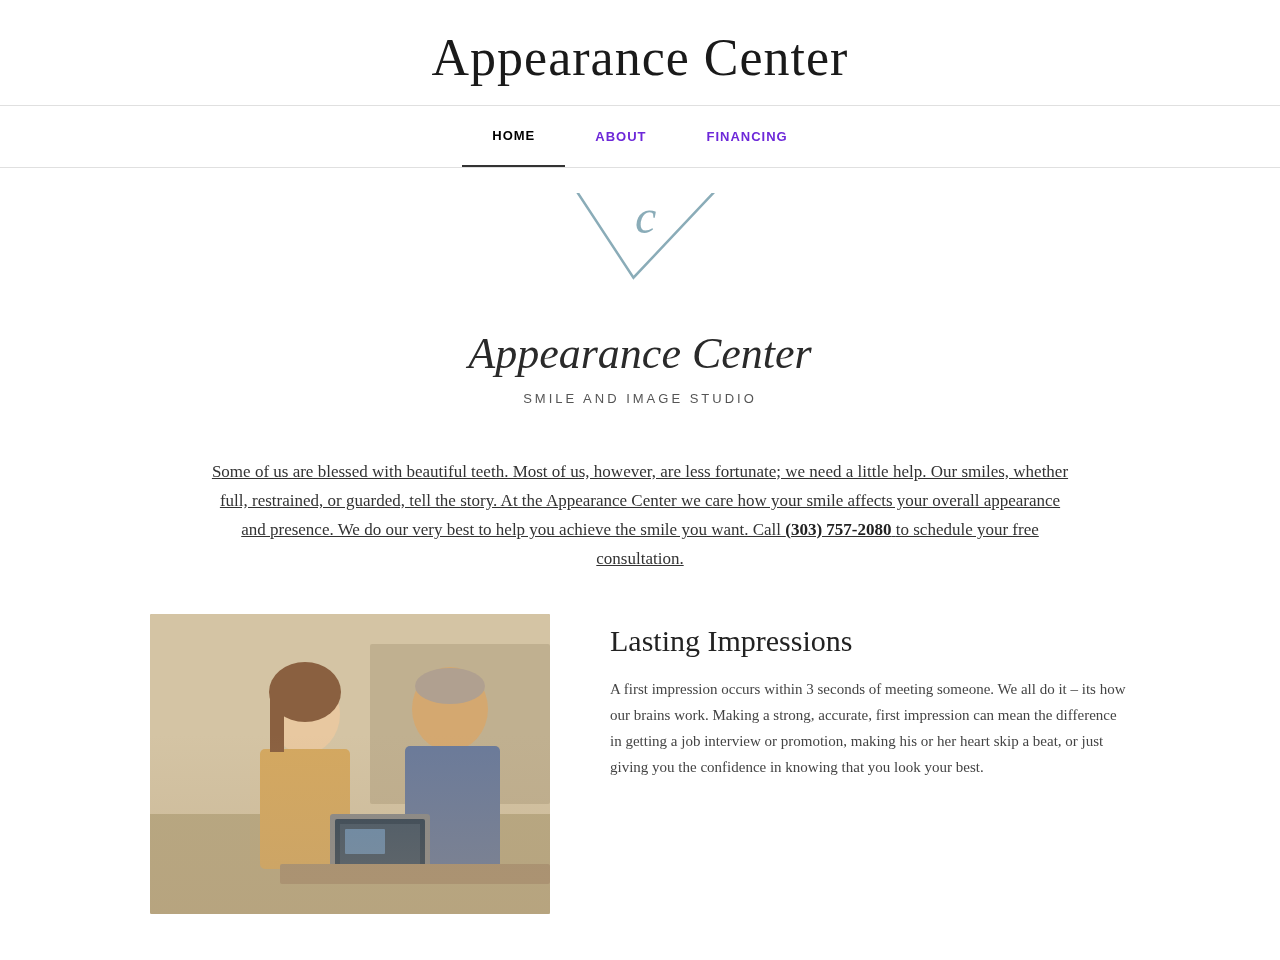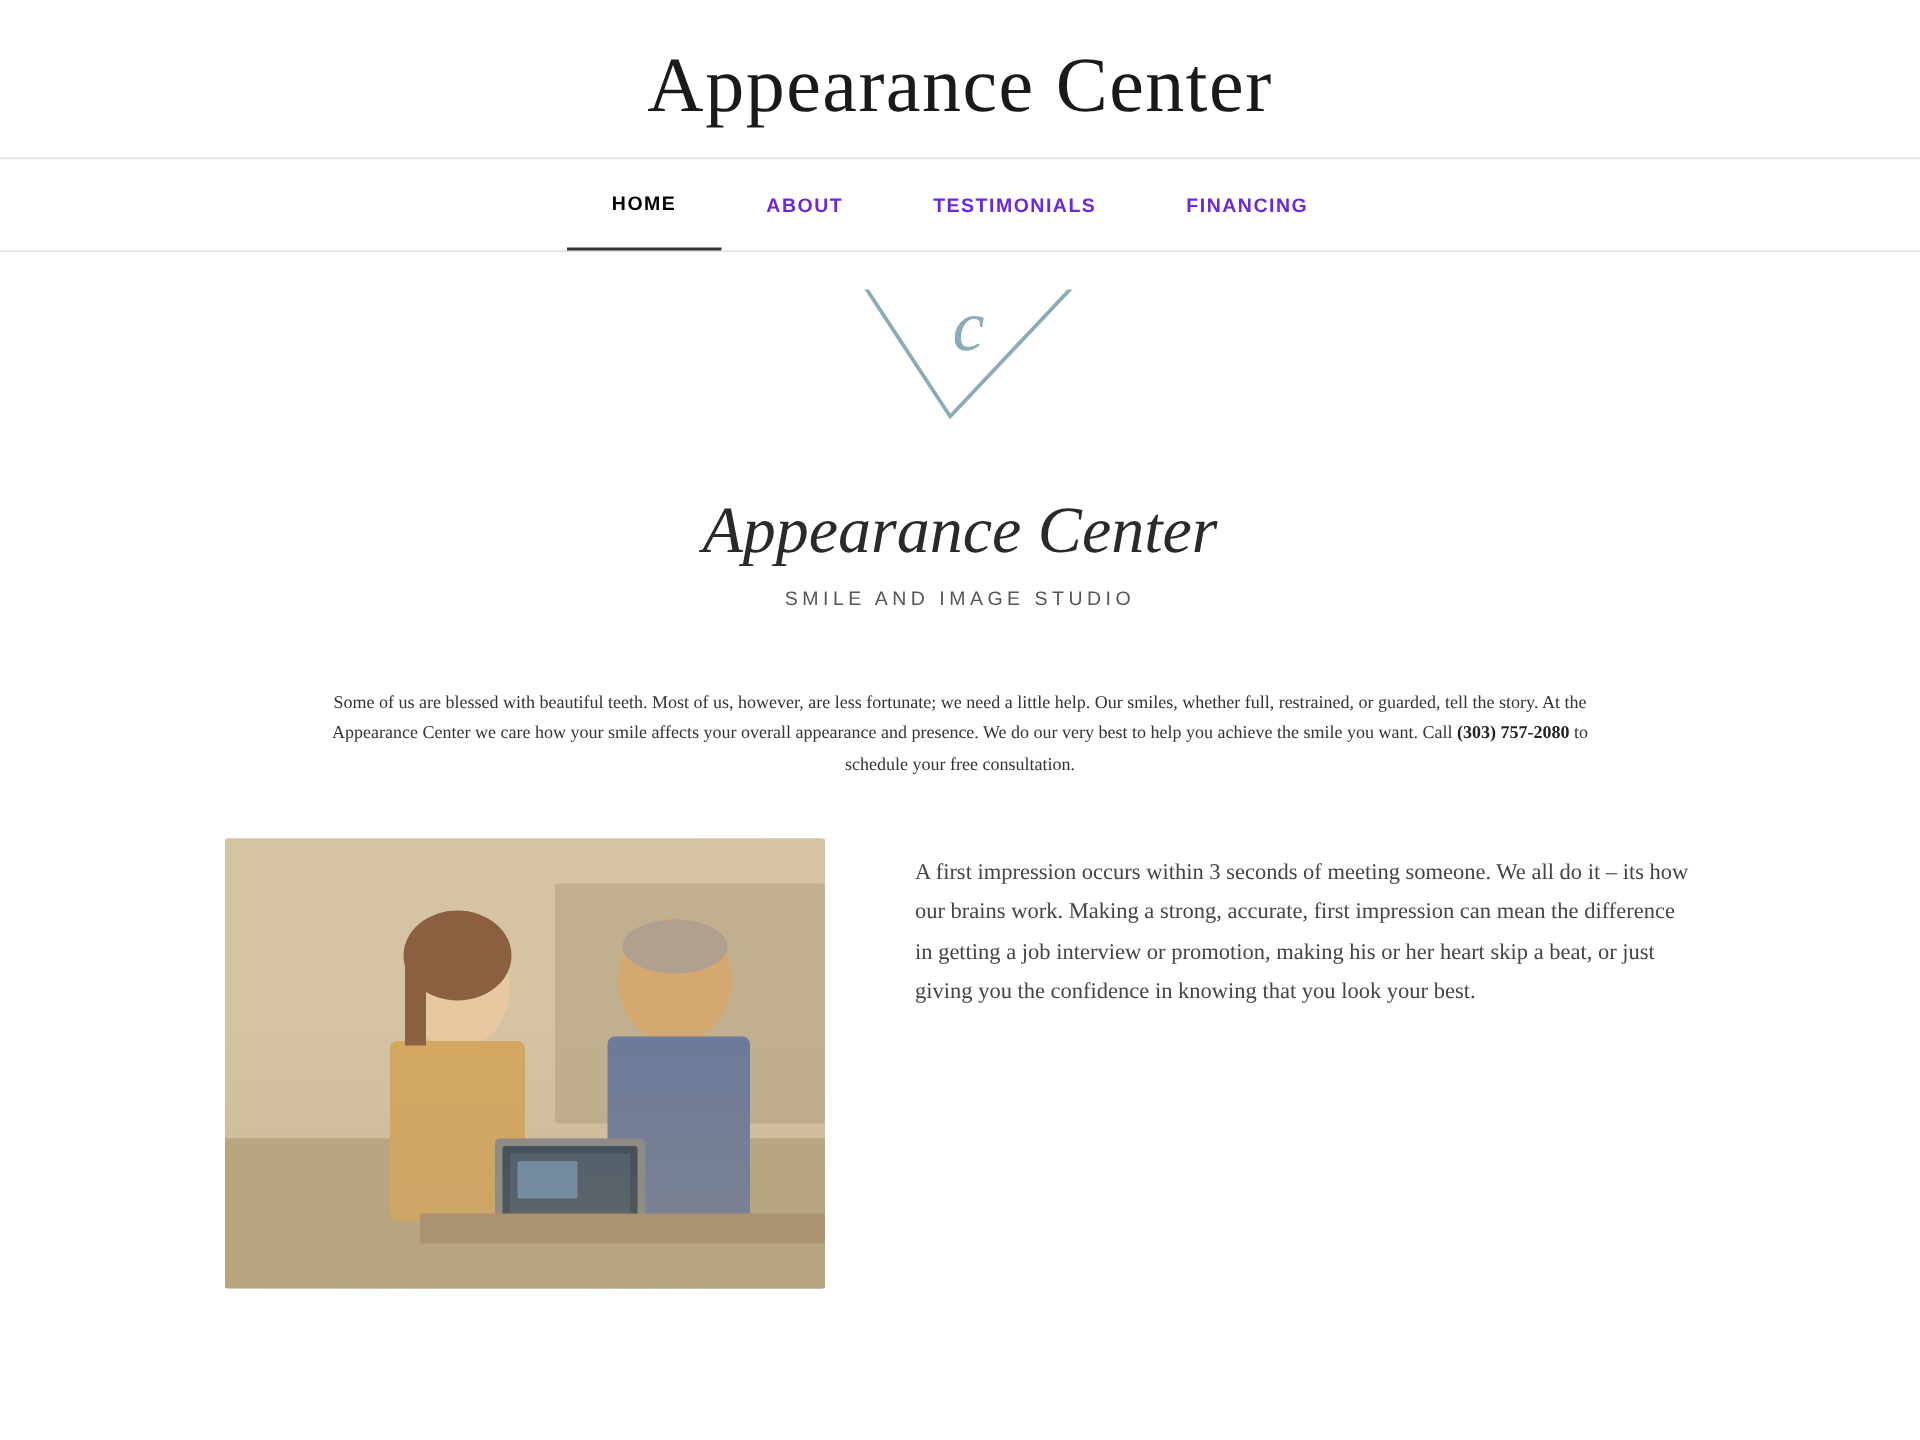--- a/index.html
+++ b/index.html
@@ -81,23 +81,24 @@
       flex-direction: column;
       align-items: center;
     }
 
     
     .intro-section {
       max-width: 940px;
       margin: 10px auto 40px;
       text-align: center;
       padding: 0 40px;
-      font-size: 12px;
+      font-size: 17px;
       line-height: 1.7;
       color: #333;
+      text-decoration: underline;
     }
 
     .intro-section .phone {
       font-weight: bold;
       color: #222;
     }
 
     
     .two-col-section {
       display: flex;
@@ -158,21 +159,20 @@
 </head>
 <body>
 
 <header class="site-header">
   <h1 class="site-title">Appearance Center</h1>
 </header>
 
 <nav class="site-nav">
   <a class="nav-item active">HOME</a>
   <a class="nav-item">ABOUT</a>
-  <a class="nav-item">TESTIMONIALS</a>
   <a class="nav-item">FINANCING</a>
 </nav>
 
 <section class="logo-section">
   <div class="logo-container">
     <div class="logo-svg-wrapper">
 
       <svg width="440" height="240" viewBox="0 0 440 240">
 
         <g transform="translate(220, 10)">
@@ -232,15 +232,16 @@
 
         <rect x="190" y="210" width="80" height="40" fill="#445566"></rect>
         <rect x="195" y="215" width="40" height="25" fill="#6688aa" rx="1"></rect>
 
         <rect x="130" y="250" width="270" height="20" fill="#a89070" rx="2"></rect>
       </svg>
     </div>
   </div>
 
   <div class="col-text">
+    <h2>Lasting Impressions</h2>
     <p>A first impression occurs within 3 seconds of meeting someone. We all do it – its how our brains work. Making a strong, accurate, first impression can mean the difference in getting a job interview or promotion, making his or her heart skip a beat, or just giving you the confidence in knowing that you look your best.</p>
   </div>
 </section>
 
 </body></html>

